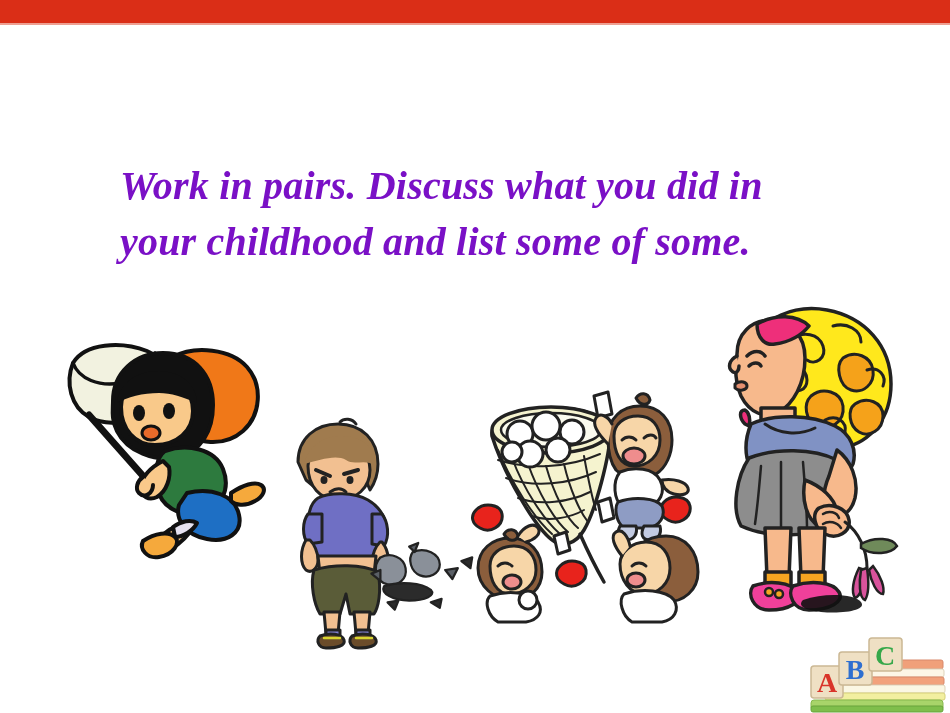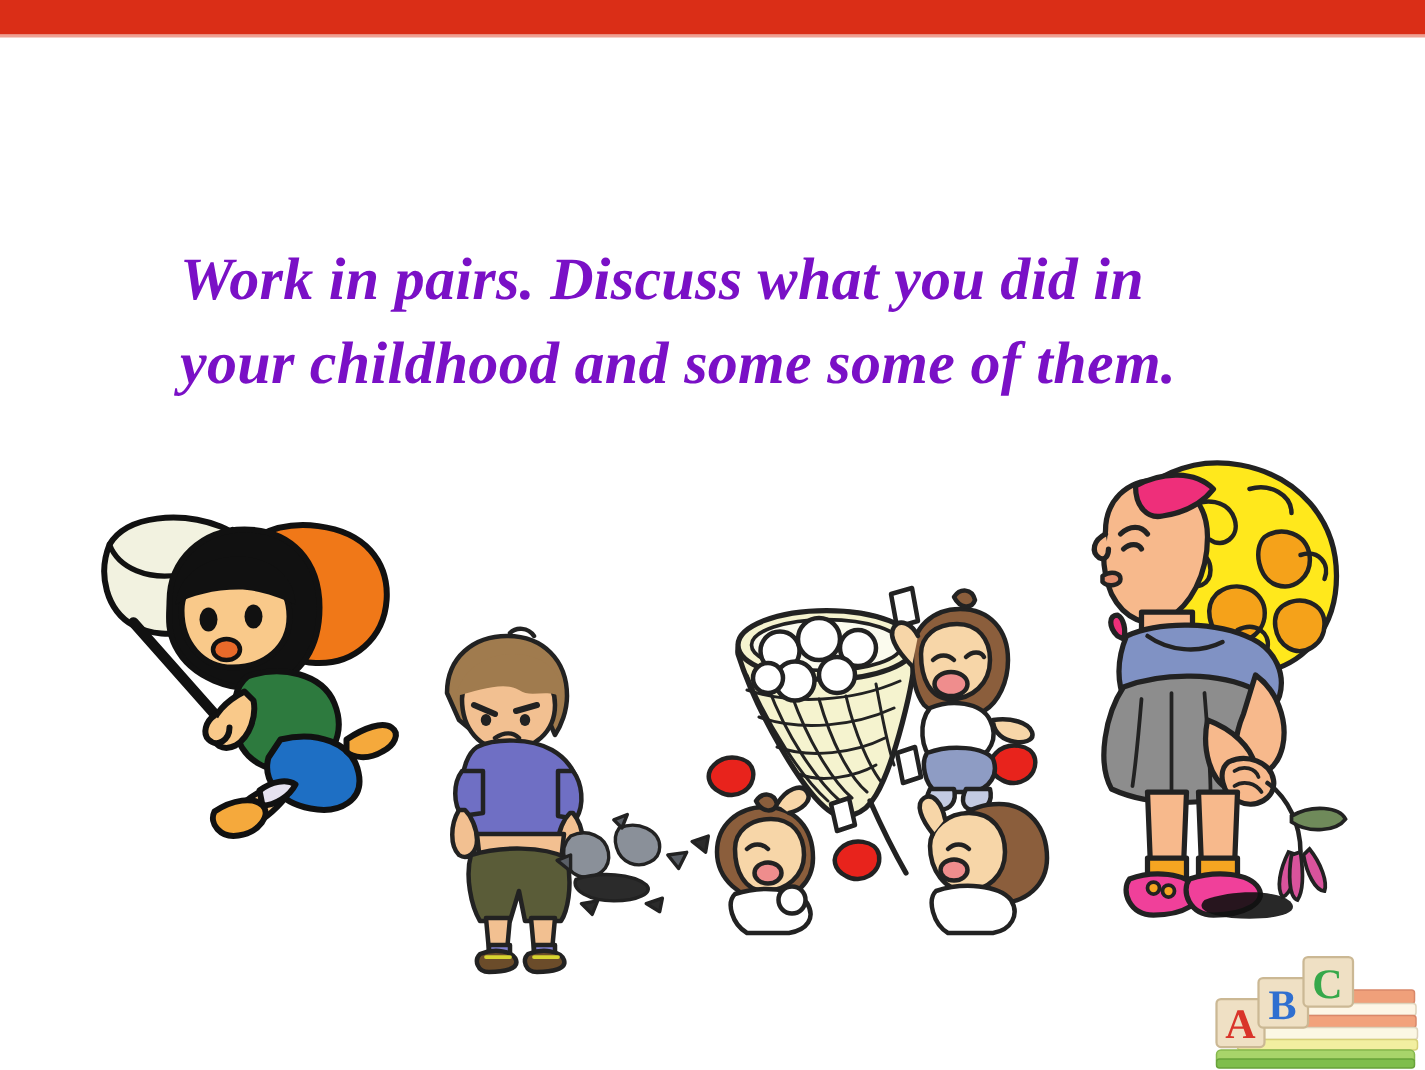--- a/index.html
+++ b/index.html
@@ -55,21 +55,21 @@
 </style>
 </head>
 <body>
 
 <div class="slide">
 
   <div class="top-banner"></div>
   <div class="top-banner-edge"></div>
 
   <div class="headline">Work in pairs. Discuss what you did in
-your childhood and some some of them.</div>
+your childhood and list some of some.</div>
 
   <div class="art" style="left:55px; top:335px;">
     <svg width="230" height="215" viewBox="0 0 230 215">
       <g stroke="#111" stroke-width="4" stroke-linejoin="round" stroke-linecap="round">
 
         <path d="M18 28 C10 48 16 72 34 82 C56 94 92 86 108 62 C120 44 112 24 92 16 C66 6 30 8 18 28 Z" fill="#f2f2e0" stroke-width="4"></path>
         <path d="M18 28 C24 44 44 52 66 48 C88 44 104 30 100 18" fill="none" stroke-width="3.5"></path>
 
         <path d="M34 80 L96 150" fill="none" stroke-width="7"></path>
 

